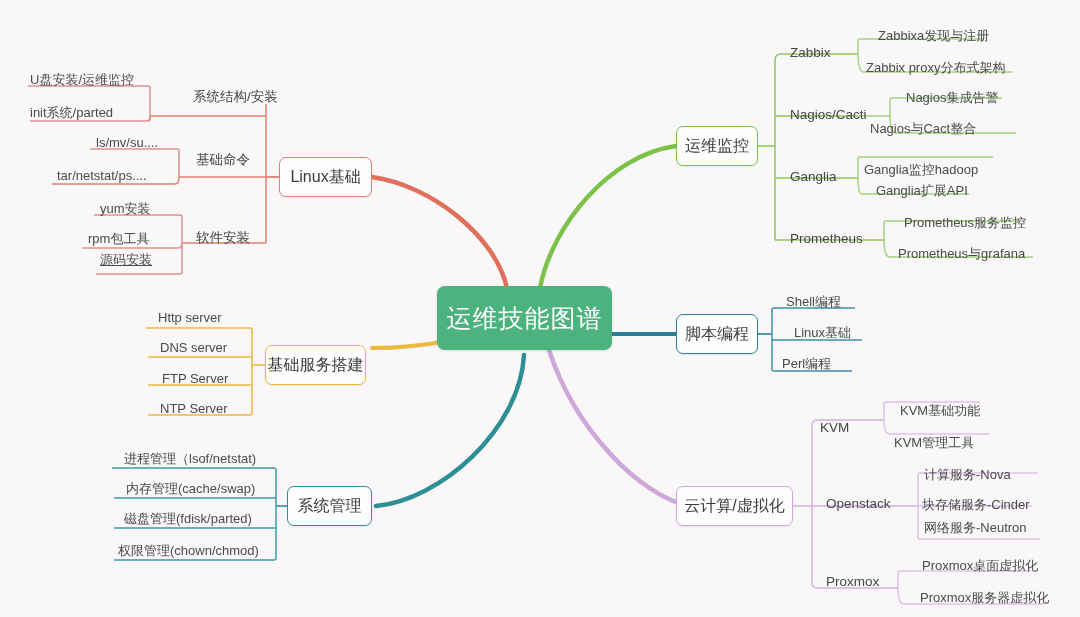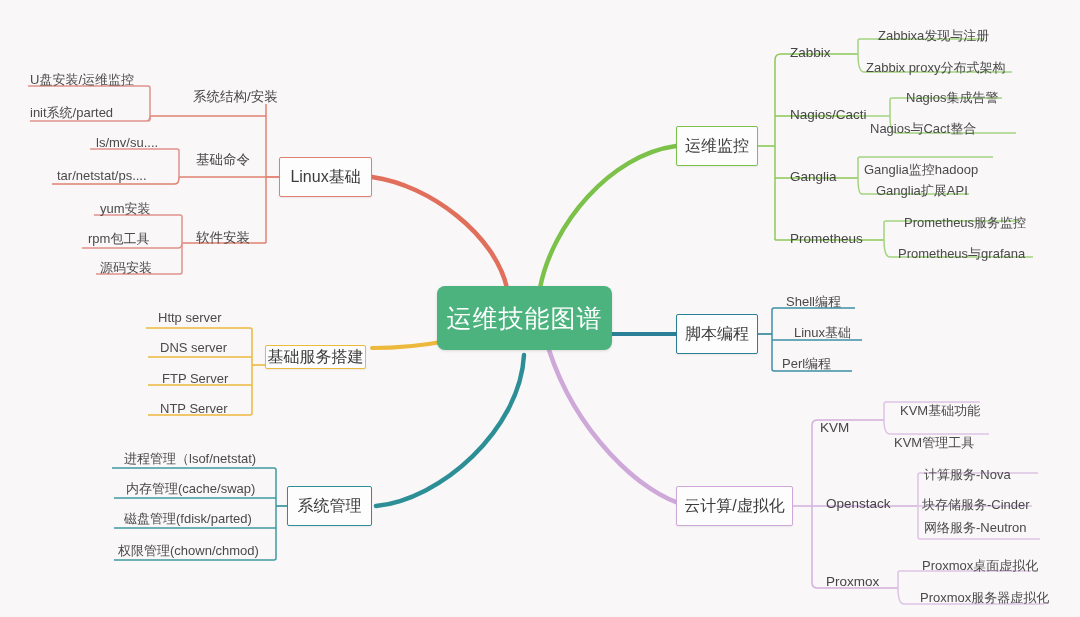--- a/index.html
+++ b/index.html
@@ -43,21 +43,21 @@
     color: #ffffff;
     border-radius: 8px;
     font-size: 25px;
     letter-spacing: 1px;
     box-shadow: 0 1px 3px rgba(0,0,0,0.12);
   }
   
   .l1-node {
     background: #fdfdfd;
     border: 1.6px solid #cccccc;
-    border-radius: 2px;
+    border-radius: 7px;
     font-size: 16px;
     color: #3b3b3b;
     box-shadow: 0 1px 2px rgba(0,0,0,0.07);
   }
   .l1-node.c-red    { border-color: #e08070; }
   .l1-node.c-yellow { border-color: #edb93c; }
   .l1-node.c-teal   { border-color: #2d8f96; }
   .l1-node.c-green  { border-color: #7cc24a; }
   .l1-node.c-blue   { border-color: #2b7f96; }
   .l1-node.c-purple { border-color: #cda8d8; }
@@ -173,23 +173,23 @@
   <div class="leaf" style="left:30px; top:72px;">U盘安装/运维监控</div>
   <div class="leaf" style="left:30px; top:105px;">init系统/parted</div>
 
   <div class="leaf mid" style="left:196px; top:152px;">基础命令</div>
   <div class="leaf" style="left:96px; top:135px;">ls/mv/su....</div>
   <div class="leaf" style="left:57px; top:168px;">tar/netstat/ps....</div>
 
   <div class="leaf mid" style="left:196px; top:230px;">软件安装</div>
   <div class="leaf" style="left:100px; top:201px;">yum安装</div>
   <div class="leaf" style="left:88px; top:231px;">rpm包工具</div>
-  <div class="leaf" style="left:100px; top:260px;">源码安装</div>
-
-  <div class="node l1-node c-yellow" style="left:265px; top:345px; width:101px; height:24px;">基础服务搭建</div>
+  <div class="leaf" style="left:100px; top:252px;text-decoration:underline;">源码安装</div>
+
+  <div class="node l1-node c-yellow" style="left:265px; top:345px; width:101px; height:40px;">基础服务搭建</div>
   <div class="leaf" style="left:158px; top:310px;">Http server</div>
   <div class="leaf" style="left:160px; top:340px;">DNS server</div>
   <div class="leaf" style="left:162px; top:371px;">FTP Server</div>
   <div class="leaf" style="left:160px; top:401px;">NTP Server</div>
 
   <div class="node l1-node c-teal" style="left:287px; top:486px; width:85px; height:40px;">系统管理</div>
   <div class="leaf" style="left:124px; top:451px;">进程管理（lsof/netstat)</div>
   <div class="leaf" style="left:126px; top:481px;">内存管理(cache/swap)</div>
   <div class="leaf" style="left:124px; top:511px;">磁盘管理(fdisk/parted)</div>
   <div class="leaf" style="left:118px; top:543px;">权限管理(chown/chmod)</div>

